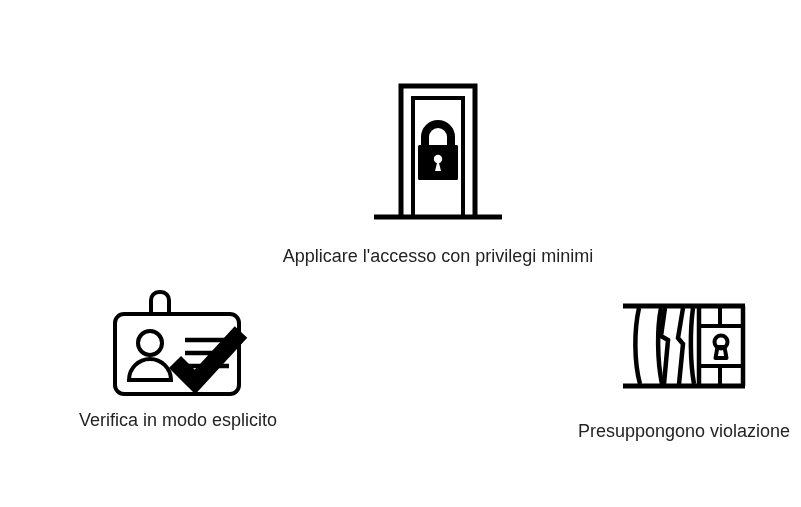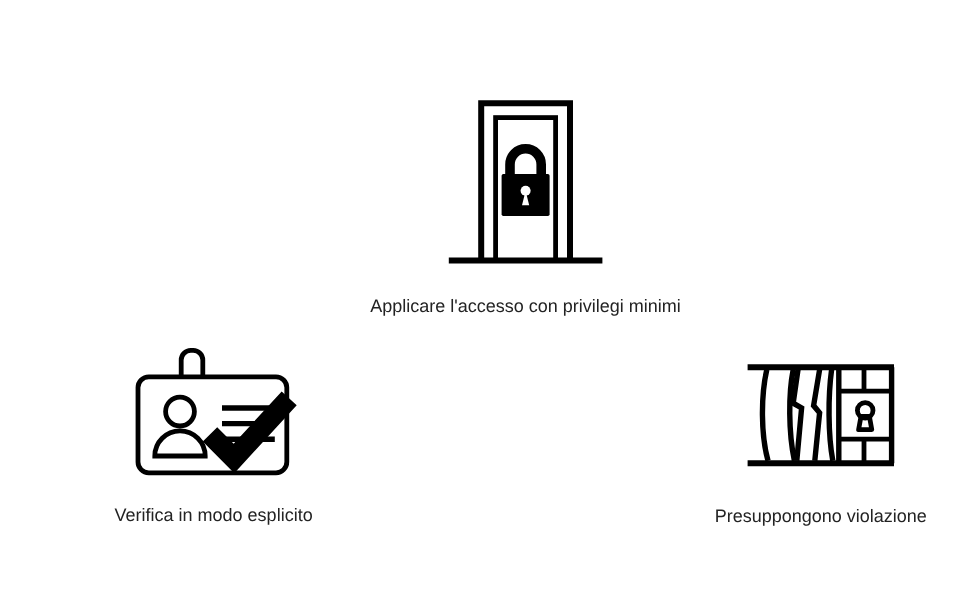--- a/index.html
+++ b/index.html
@@ -26,21 +26,21 @@
     position: absolute;
     display: flex;
     flex-direction: column;
     align-items: center;
   }
   .principle-icon {
     display: block;
   }
   .principle-label {
     color: #232323;
-    font-size: 15px;
+    font-size: 18px;
     line-height: 20px;
     white-space: nowrap;
     text-align: center;
     font-family: "Liberation Sans", sans-serif;
   }
 
   
   #group-least-privilege {
     left: 278px;
     top: 78px;
@@ -49,21 +49,21 @@
   #group-least-privilege .principle-label {
     margin-top: 20px;
   }
 
   #group-verify-explicitly {
     left: 72px;
     top: 288px;
     width: 212px;
   }
   #group-verify-explicitly .principle-label {
-    margin-top: 22px;
+    margin-top: 12px;
   }
 
   #group-assume-breach {
     left: 578px;
     top: 298px;
     width: 212px;
   }
   #group-assume-breach .principle-label {
     margin-top: 27px;
   }

